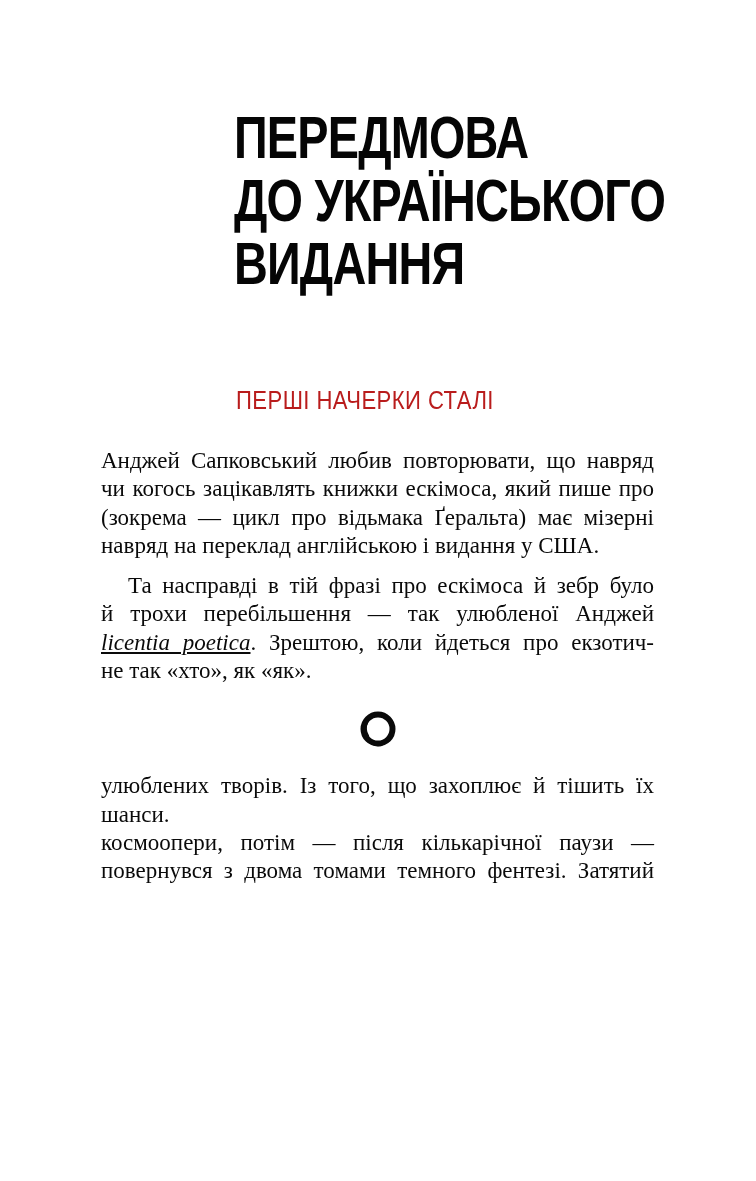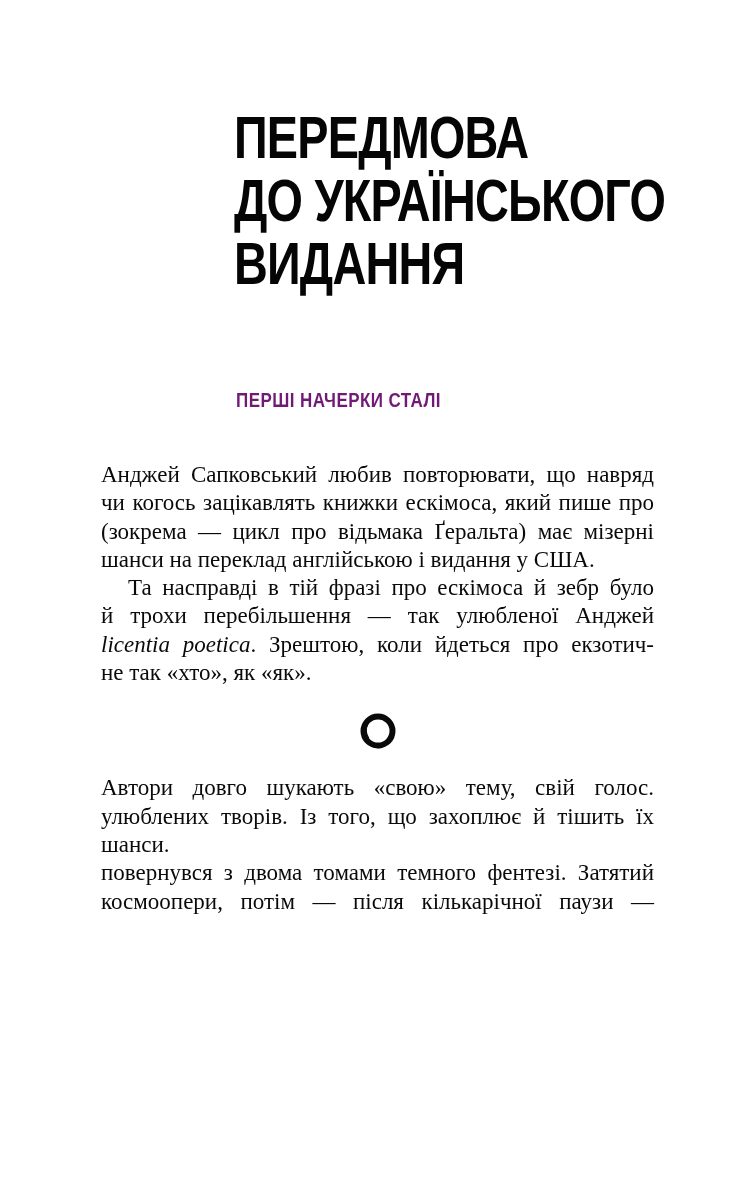--- a/index.html
+++ b/index.html
@@ -31,46 +31,46 @@
     transform: scaleX(0.78);
     transform-origin: 0 50%;
     letter-spacing: -1px;
   }
 
   
   .section-heading {
     position: absolute;
     left: 236px; top: 385px;
     font-family: "Liberation Sans", sans-serif;
-    font-weight: 700;
-    font-size: 20px;
+    font-weight: 400;
+    font-size: 26px;
     line-height: 30px;
     white-space: nowrap;
-    color: #701a75;
+    color: #b91c1c;
   }
   .section-heading > span {
     display: inline-block;
     transform: scaleX(0.85);
     transform-origin: 0 50%;
     letter-spacing: 0.5px;
   }
 
   
   .text-column {
     position: absolute;
-    left: 101px; top: 461px;
+    left: 101px; top: 447px;
     width: 553px;
     font-size: 23px;
     line-height: 28.3px;
   }
   .paragraph { margin: 0; }
   .line { text-align: left; }
   .line.just { text-align: justify; text-align-last: justify; }
-  .line.indent { padding-left: 27px; }
-  .it { font-style: italic; }
+  .line.indent { padding-left: 27px; margin-top: 12px; }
+  .it { font-style: italic; text-decoration: underline; }
 
   
   .ornament-row {
     height: 87px;
     display: flex;
     align-items: center;
     justify-content: center;
   }
 </style>
 </head>
@@ -87,40 +87,39 @@
   <div class="section-heading">
     <span>ПЕРШІ НАЧЕРКИ СТАЛІ</span>
   </div>
 
   <div class="text-column">
 
   <div class="paragraph">
         <div class="line just"><span>Анджей Сапковський любив повторювати, що навряд</span></div>
         <div class="line just"><span>чи когось зацікавлять книжки ескімоса, який пише про</span></div>
         <div class="line just"><span>(зокрема — цикл про відьмака Ґеральта) має мізерні</span></div>
-        <div class="line"><span>шанси на переклад англійською і видання у США.</span></div>
+        <div class="line"><span>навряд на переклад англійською і видання у США.</span></div>
       </div>
       <div class="paragraph">
         <div class="line just indent"><span>Та насправді в тій фразі про ескімоса й зебр було</span></div>
         <div class="line just"><span>й трохи перебільшення — так улюбленої Анджей</span></div>
         <div class="line just"><span class="it">licentia poetica</span><span>. Зрештою, коли йдеться про екзотич-</span></div>
         <div class="line"><span>не так «хто», як «як».</span></div>
       </div>
       <div class="ornament-row">
       <svg width="44" height="42" viewBox="0 0 44 42" aria-hidden="true">
         <circle cx="22" cy="21" r="14.5" fill="none" stroke="#0a0a0a" stroke-width="6"></circle>
         <path d="M 10.5 28 A 15.5 15.5 0 0 1 10 13.5" fill="none" stroke="#0a0a0a" stroke-width="5" stroke-linecap="round"></path>
         <path d="M 12 31.5 A 16 16 0 0 0 25 36.2" fill="none" stroke="#0a0a0a" stroke-width="4" stroke-linecap="round"></path>
         <circle cx="32.5" cy="31.5" r="2.2" fill="#0a0a0a"></circle>
       </svg>
     </div>
       <div class="paragraph">
-        <div class="line just"><span>Автори довго шукають «свою» тему, свій голос.</span></div>
         <div class="line just"><span>улюблених творів. Із того, що захоплює й тішить їх</span></div>
         <div class="line"><span>шанси.</span></div>
       </div>
       <div class="paragraph">
+        <div class="line just"><span>космоопери, потім — після кількарічної паузи —</span></div>
         <div class="line just"><span>повернувся з двома томами темного фентезі. Затятий</span></div>
-        <div class="line just"><span>космоопери, потім — після кількарічної паузи —</span></div>
       </div>
     </div>
 
 </div>
 
 </body></html>

